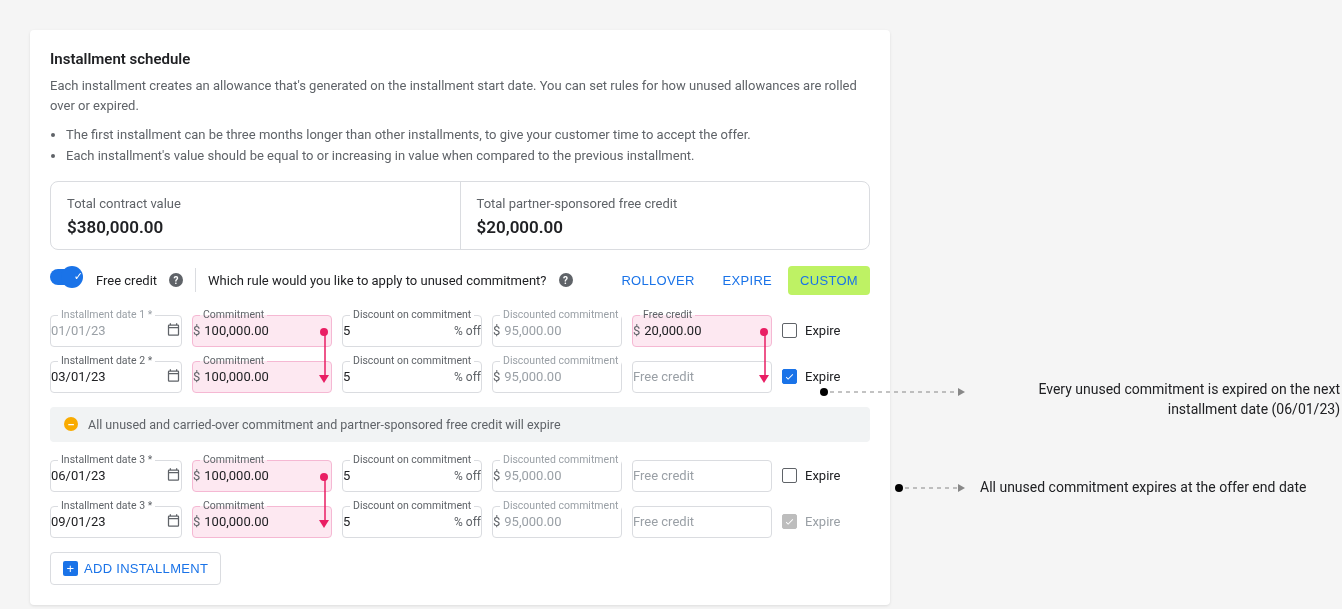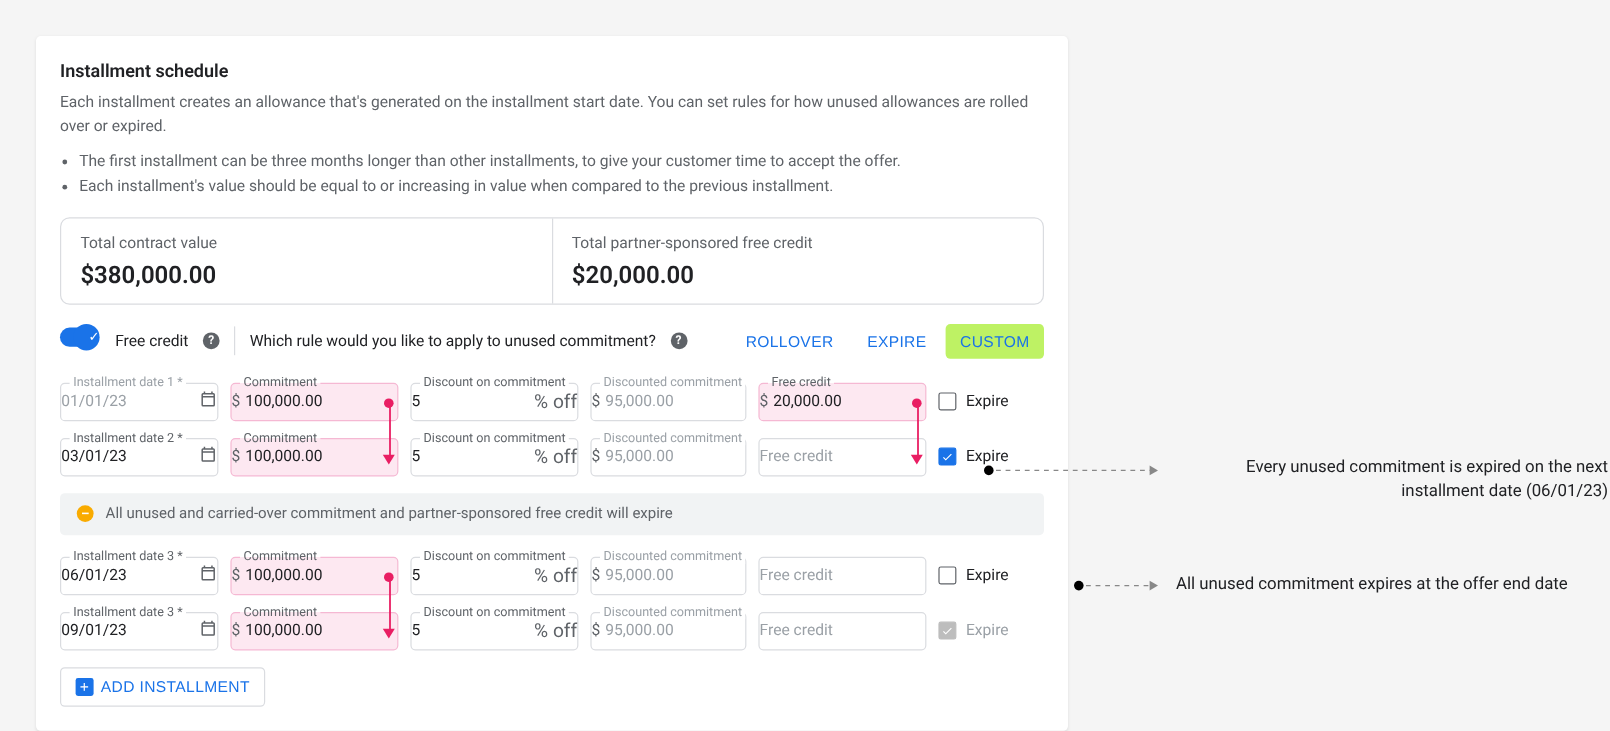--- a/index.html
+++ b/index.html
@@ -28,21 +28,21 @@
       border-radius: 8px;
       display: flex;
       margin-bottom: 16px;
     }
     .summary-cell {
       flex: 1;
       padding: 14px 16px 12px;
     }
     .summary-cell:first-child { border-right: 1px solid #dadce0; }
     .summary-label { color: #5f6368; font-size: 13px; margin-bottom: 6px; }
-    .summary-value { font-size: 20px; font-weight: 600; }
+    .summary-value { font-size: 17px; font-weight: 600; }
 
     .rule-row { display: flex; align-items: center; gap: 12px; margin-bottom: 20px; }
     .toggle {
       width: 30px; height: 16px; border-radius: 10px;
       background: #1a73e8; position: relative; display:inline-block;
     }
     .toggle::after {
       content: ""; position: absolute; right: -3px; top: -3px;
       width: 22px; height: 22px; background: #1a73e8; border-radius: 50%;
       display:flex; align-items:center; justify-content:center;
@@ -66,21 +66,21 @@
     .pink .field-input { background:#fde8f1; border-color:#f5b8d3; }
     .pink .field-label { background: linear-gradient(#fff 55%, #fde8f1 55%); }
     .muted .field-input { color:#9aa0a6; }
     .muted .field-label { color:#9aa0a6; }
     .w-date { width:132px; }
     .w-commit { width:140px; }
     .w-disc { width:140px; }
     .w-discom { width:130px; }
     .w-free { width:140px; }
     .prefix { color:#5f6368; }
-    .suffix { color:#5f6368; margin-left:auto; font-size:16px;}
+    .suffix { color:#5f6368; margin-left:auto; font-size:12px;}
     .cal-icon { margin-left:auto; }
     .placeholder { color:#9aa0a6; }
 
     .expire-cell { display:flex; align-items:center; gap:8px; height:32px; }
     .cb { width:15px; height:15px; border:1.5px solid #5f6368; border-radius:2px; display:inline-flex; align-items:center; justify-content:center;}
     .cb.checked { background:#1a73e8; border-color:#1a73e8; color:#fff; }
     .cb.checked.disabled { background:#bdbdbd; border-color:#bdbdbd; }
     .cb svg { width:11px; height:11px; }
 
     .banner {

